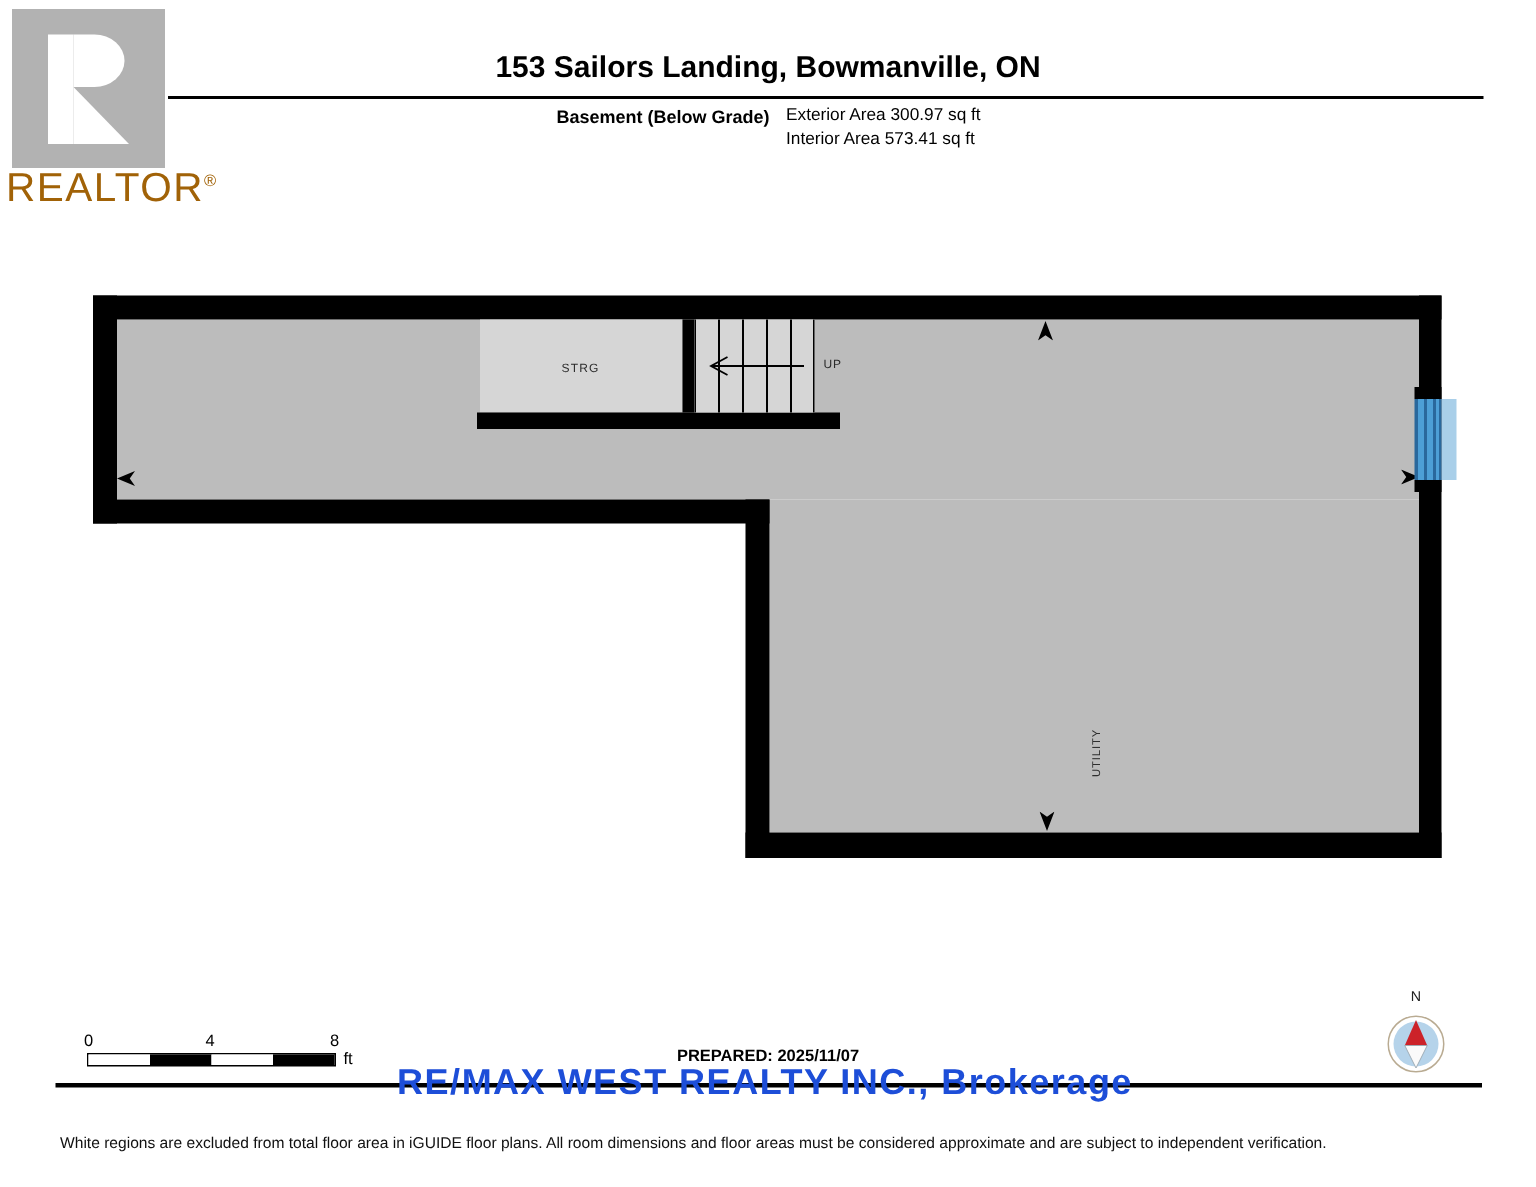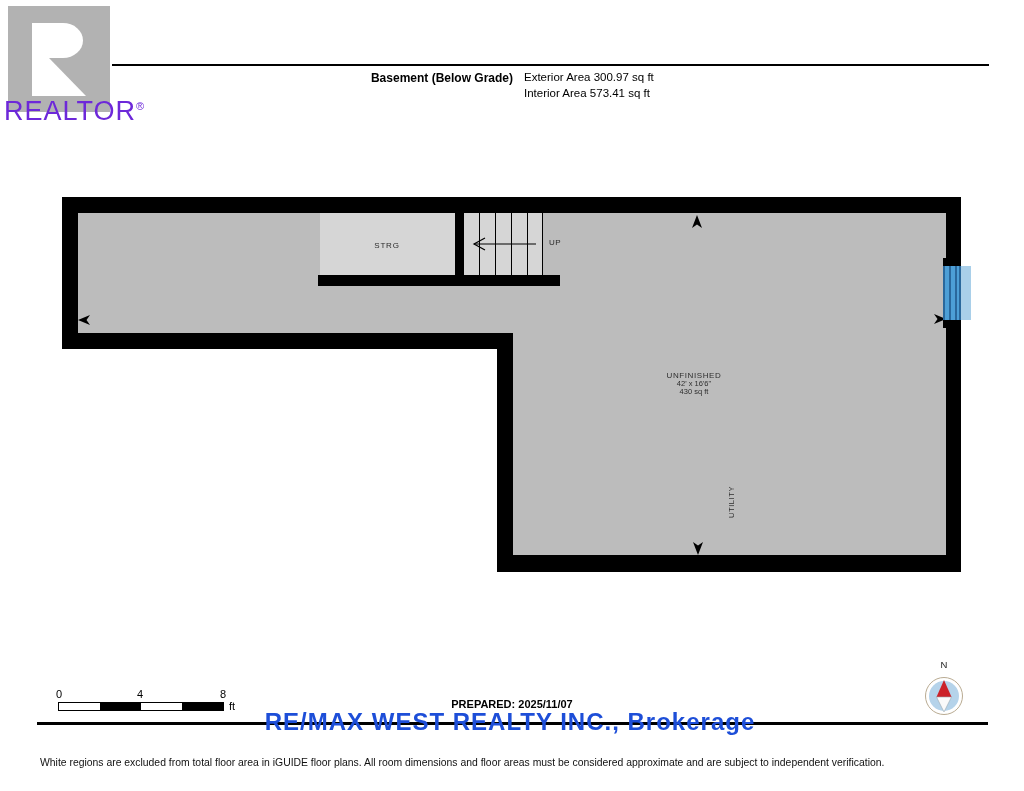--- a/index.html
+++ b/index.html
@@ -2,21 +2,21 @@
 <html><head>
 <meta charset="utf-8">
 <style>
   html,body{margin:0;padding:0;background:#fff;}
   .page{position:relative;width:1024px;height:791px;background:#ffffff;overflow:hidden;
         font-family:"Liberation Sans", sans-serif;color:#000;}
   .abs{position:absolute;}
 
   
   .logo-box{left:8px;top:6px;}
-  .logo-word{left:4px;top:96px;font-size:27px;color:#6d28d9;letter-spacing:1px;}
+  .logo-word{left:4px;top:110px;font-size:27px;color:#a16207;letter-spacing:1px;}
   .logo-word sup{font-size:11px;}
   .title{left:512px;top:34px;transform:translateX(-50%);font-size:20px;font-weight:bold;white-space:nowrap;}
   .title-rule{left:112px;top:64px;width:877px;height:2px;background:#000;}
   .floor-label{right:511px;top:71px;font-size:12px;font-weight:bold;white-space:nowrap;}
   .area-line1{left:524px;top:71px;font-size:11.5px;white-space:nowrap;}
   .area-line2{left:524px;top:87px;font-size:11.5px;white-space:nowrap;}
 
   
   .wall{background:#000;}
   .floor{background:#bcbcbc;}
@@ -79,20 +79,21 @@
   <div class="abs logo-box">
     <svg width="102" height="106" viewBox="0 0 102 106">
       <rect x="0" y="0" width="102" height="106" fill="#b2b2b2"></rect>
       <rect x="24" y="17" width="17" height="73" fill="#ffffff"></rect>
       <path d="M41 17 h14 a20 17.5 0 0 1 0 35 h-14 z" fill="#ffffff"></path>
       <path d="M41 52 L78 90 L41 90 Z" fill="#ffffff"></path>
     </svg>
   </div>
   <div class="abs logo-word"><span>REALTOR</span><sup>®</sup></div>
 
+  <div class="abs title">153 Sailors Landing, Bowmanville, ON</div>
   <div class="abs title-rule"></div>
   <div class="abs floor-label">Basement (Below Grade)</div>
   <div class="abs area-line1">Exterior Area 300.97 sq ft</div>
   <div class="abs area-line2">Interior Area 573.41 sq ft</div>
 
   <div class="abs floor floor-corridor"></div>
   <div class="abs floor floor-bigroom"></div>
 
   <div class="abs wall wall-top"></div>
   <div class="abs wall wall-left"></div>
@@ -129,25 +130,20 @@
     <svg width="10" height="13" viewBox="0 0 10 13">
         <path d="M0 13 L5 0 L10 13 L5 9.5 Z" fill="#000"></path>
       </svg>
   </div>
   <div class="abs" style="left:693px;top:541px;">
     <svg width="10" height="13" viewBox="0 0 10 13">
         <path d="M0 0 L5 3.5 L10 0 L5 13 Z" fill="#000"></path>
       </svg>
   </div>
 
-  <div class="abs unfinished-block room-text">
-    <div class="unfinished-name">UNFINISHED</div>
-    <div class="unfinished-dims">42' x 16'6"</div>
-    <div class="unfinished-area">430 sq ft</div>
-  </div>
   <div class="abs utility-label">UTILITY</div>
 
   <div class="abs window-ext"></div>
   <div class="abs window-body"></div>
   <div class="abs wall window-cap-top"></div>
   <div class="abs wall window-cap-bottom"></div>
 
   <div class="abs scale-num scale-0">0</div>
   <div class="abs scale-num scale-4">4</div>
   <div class="abs scale-num scale-8">8</div>

